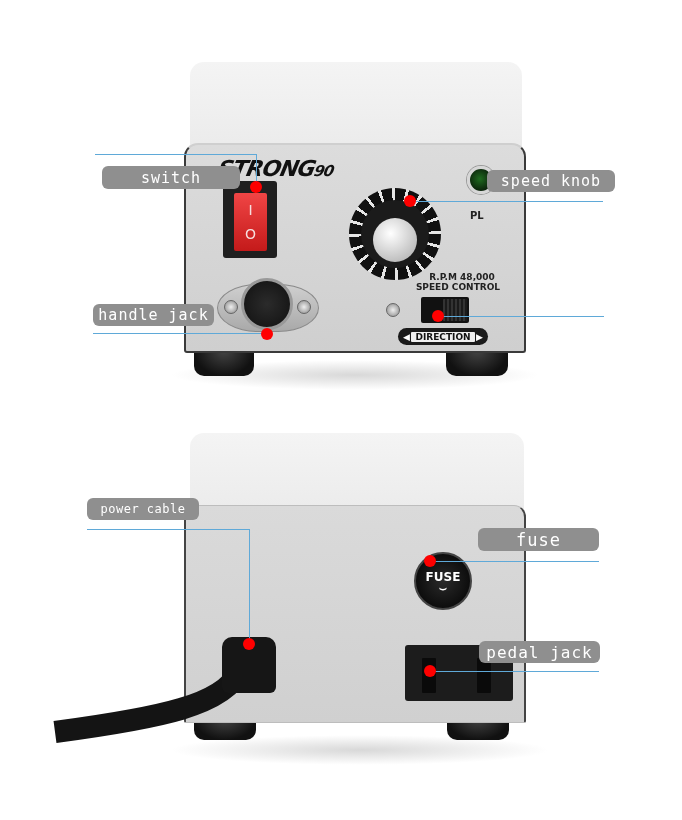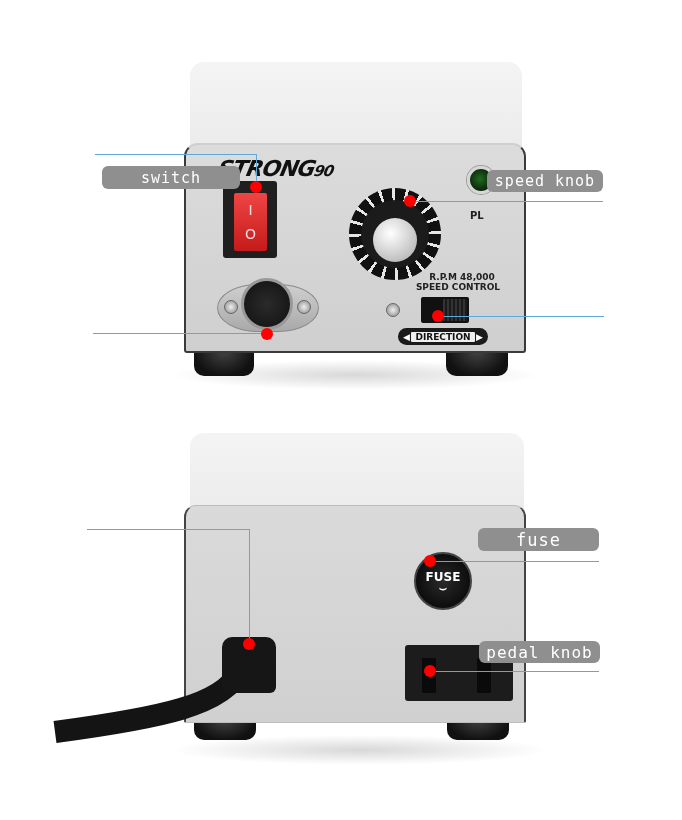--- a/index.html
+++ b/index.html
@@ -93,24 +93,25 @@
     <span>◀</span>
     <span class="txt">DIRECTION</span>
     <span>▶</span>
   </div>
 
   <div class="abs label" style="left:102px;top:123px;width:138px;height:23px;margin-top:43px;">switch</div>
   <div class="abs line-h" style="left:95px;top:154px;width:161px;"></div>
   <div class="abs line-v" style="left:256px;top:154px;height:32px;"></div>
   <div class="abs dot" style="left:250px;top:181px;"></div>
 
-  <div class="abs label" style="left:487px;top:170px;width:116px;height:22px;font-size:15px;">speed knob</div>
+  <div class="abs label" style="left:487px;top:170px;width:128px;height:22px;font-size:15px;">speed knob</div>
   <div class="abs line-h" style="left:410px;top:201px;width:193px;"></div>
   <div class="abs dot" style="left:404px;top:195px;"></div>
 
+  <div class="abs label" style="left:93px;top:304px;width:121px;height:22px;">handle jack</div>
   <div class="abs line-h" style="left:93px;top:333px;width:175px;"></div>
   <div class="abs dot" style="left:261px;top:328px;"></div>
 
   <div class="abs line-h" style="left:438px;top:316px;width:166px;"></div>
   <div class="abs dot" style="left:432px;top:310px;"></div>
 </div>
 
 <div class="abs" style="left:0;top:400px;width:682px;height:420px;">
   <div class="abs shadow" style="left:170px;top:335px;width:380px;height:30px;"></div>
   <div class="abs top-shell" style="left:190px;top:33px;width:334px;height:100px;"></div>
@@ -125,24 +126,25 @@
 
   <div class="abs pedal" style="left:405px;top:245px;width:108px;height:56px;"></div>
   <div class="abs pedal-slot" style="left:422px;top:258px;width:14px;height:35px;"></div>
   <div class="abs pedal-slot" style="left:477px;top:258px;width:14px;height:35px;"></div>
 
   <svg class="abs" style="left:0;top:0;" width="682" height="420">
     <path class="cable" d="M240 270 C 225 305, 160 318, 55 332"></path>
   </svg>
   <div class="abs plug" style="left:222px;top:237px;width:54px;height:56px;"></div>
 
+  <div class="abs label sm" style="left:87px;top:98px;width:112px;height:22px;font-size:12px;">power cable</div>
   <div class="abs line-h" style="left:87px;top:129px;width:162px;"></div>
   <div class="abs line-v" style="left:249px;top:129px;height:115px;"></div>
   <div class="abs dot" style="left:243px;top:238px;"></div>
 
   <div class="abs label" style="left:478px;top:128px;width:121px;height:23px;font-size:17px;">fuse</div>
   <div class="abs line-h" style="left:430px;top:161px;width:169px;"></div>
   <div class="abs dot" style="left:424px;top:155px;"></div>
 
-  <div class="abs label" style="left:479px;top:241px;width:121px;height:22px;font-size:16px;">pedal knob</div>
+  <div class="abs label" style="left:479px;top:241px;width:121px;height:22px;font-size:16px;">pedal jack</div>
   <div class="abs line-h" style="left:430px;top:271px;width:169px;"></div>
   <div class="abs dot" style="left:424px;top:265px;"></div>
 </div>
 
 </body></html>

